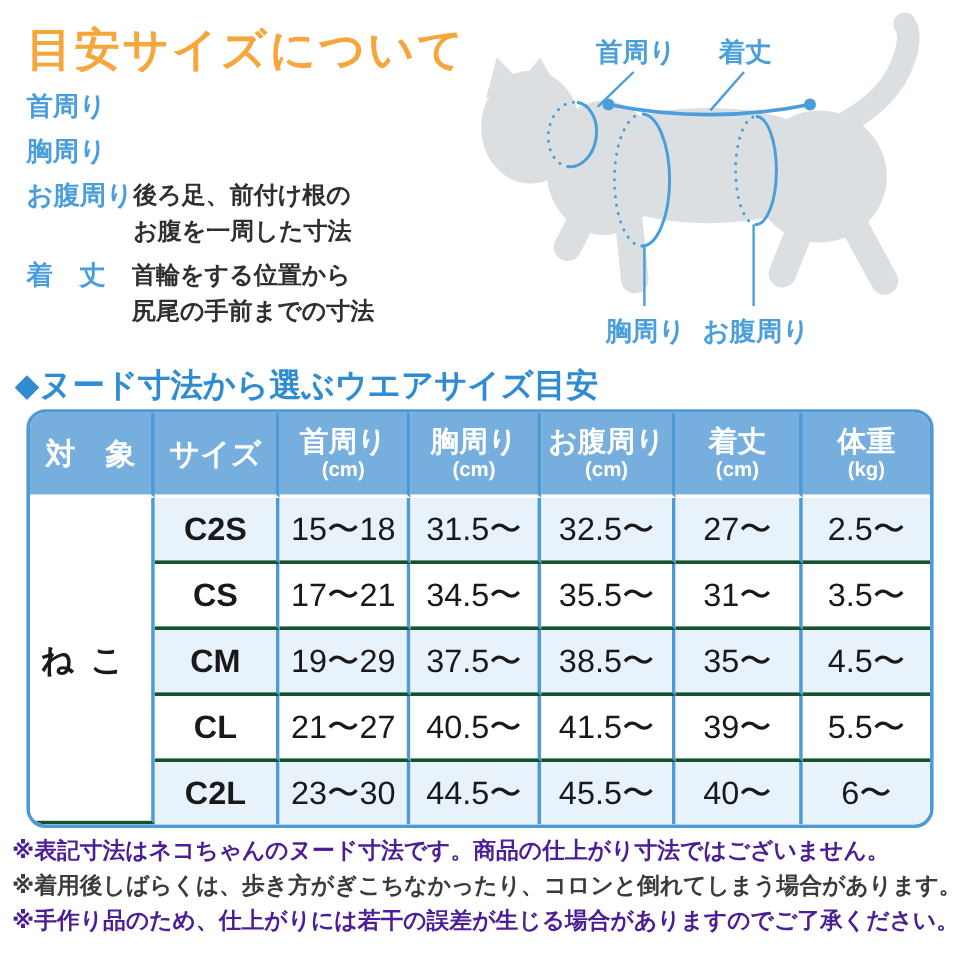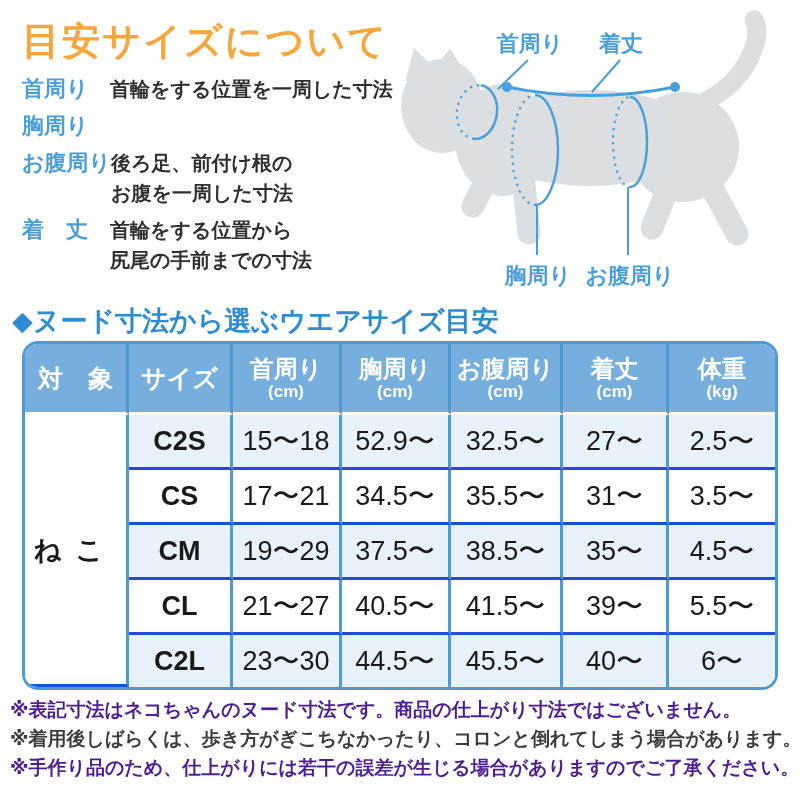--- a/index.html
+++ b/index.html
@@ -40,42 +40,41 @@
     border-right:3px solid #4D9AD5;
     margin-left:29px;
   }
   .size-table th:last-child,.size-table td:last-child{border-right:none;}
   .size-table thead th{
     background:#76AFDD;color:#ffffff;height:68px;border-bottom:3px solid #ffffff;
   }
   .h-main{font-size:24px;font-weight:bold;line-height:27px;}
   .h-single{font-size:25px;font-weight:bold;}
   .h-unit{font-size:17px;font-weight:bold;line-height:19px;}
-  .size-table td{height:52px;border-bottom:3px solid #1d4ed8;font-size:27px;color:#191919;}
+  .size-table td{height:52px;border-bottom:3px solid #14532d;font-size:27px;color:#191919;}
   .size-table tbody tr:last-child td{border-bottom:none;}
   .size-table tbody tr:nth-child(odd) td:not(.target-cell){background:#E8F2FB;}
   .size-table tbody tr:nth-child(even) td:not(.target-cell){background:#ffffff;}
   .target-cell{background:#ffffff;color:#4A9EDB;font-weight:bold;font-size:26px;letter-spacing:14px;padding-left:14px;}
   .size-cell{font-weight:bold;}
   .num-cell{font-weight:500;}
   
   .notes{position:absolute;left:10px;top:695px;width:786px;}
   .note{font-size:19px;font-weight:bold;line-height:29px;white-space:nowrap;}
   .note.red{color:#4c1d95;}
   .note.dark{color:#3B3B3B;}
 </style>
 </head>
 <body>
 
 <div class="page-title">目安サイズについて</div>
 
 <div class="defs">
   <div class="def-item">
     <div class="def-term">首周り</div>
-    <div class="def-desc">首輪をする位置を一周した寸法</div>
   </div>
   <div class="def-item">
     <div class="def-term">胸周り</div>
   </div>
   <div class="def-item">
     <div class="def-term">お腹周り</div>
     <div class="def-desc">後ろ足、前付け根の
 お腹を一周した寸法</div>
   </div>
   <div class="def-item">
@@ -170,21 +169,21 @@
           <div class="h-main">体重</div>
           <div class="h-unit">(kg)</div>
         </th>
       </tr>
     </thead>
     <tbody>
       <tr>
         <td class="target-cell" rowspan="5">ねこ</td>
         <td class="size-cell">C2S</td>
         <td class="num-cell">15〜18</td>
-        <td class="num-cell">52.9〜</td>
+        <td class="num-cell">31.5〜</td>
         <td class="num-cell">32.5〜</td>
         <td class="num-cell">27〜</td>
         <td class="num-cell">2.5〜</td>
       </tr>
       <tr>
         <td class="size-cell">CS</td>
         <td class="num-cell">17〜21</td>
         <td class="num-cell">34.5〜</td>
         <td class="num-cell">35.5〜</td>
         <td class="num-cell">31〜</td>

